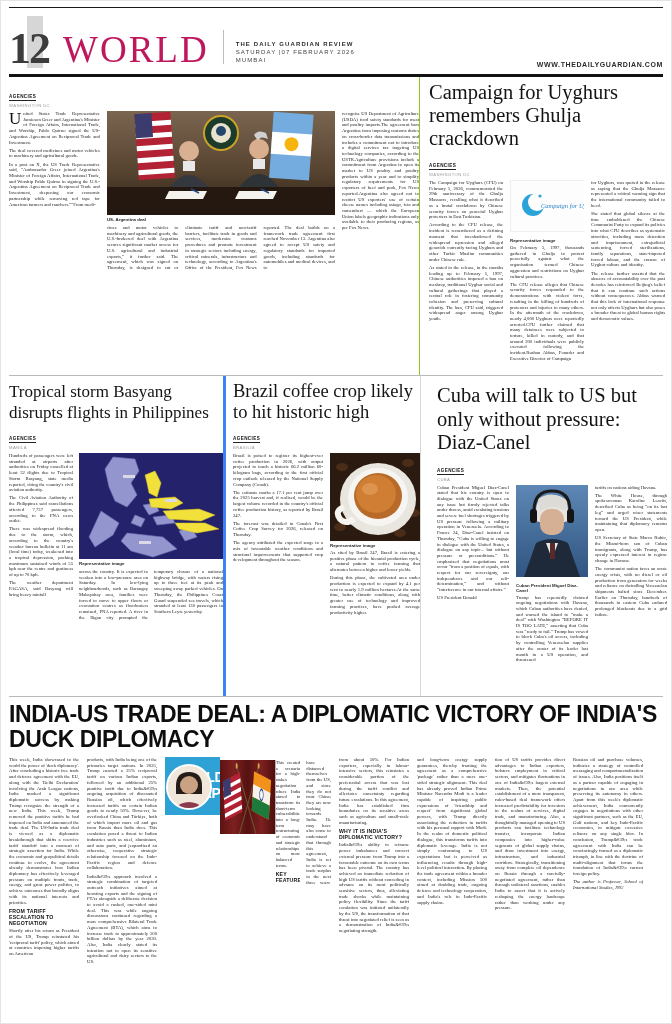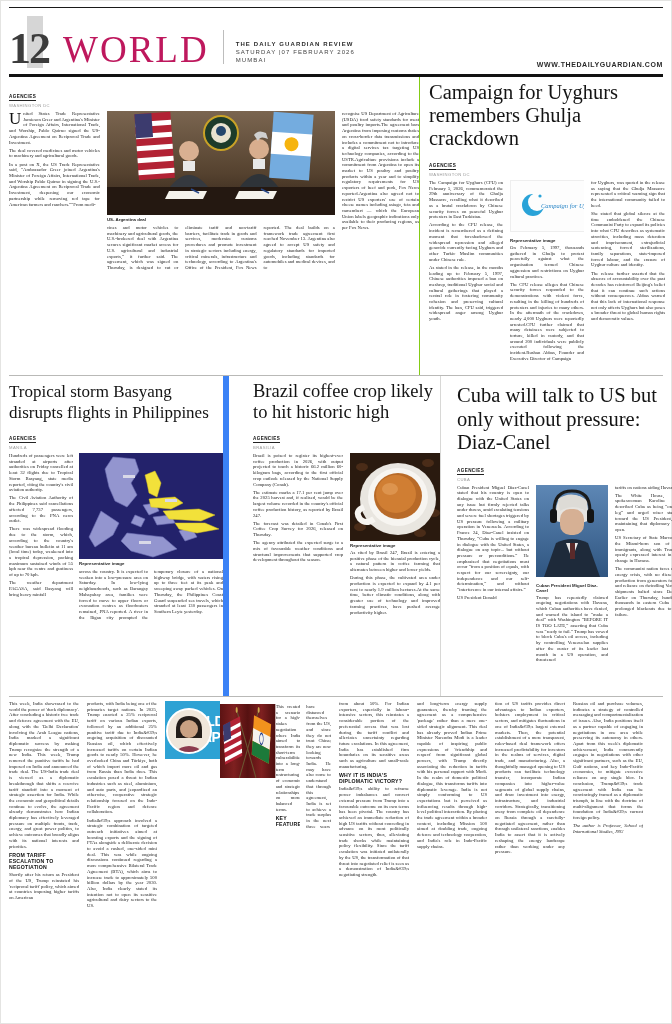--- a/index.html
+++ b/index.html
@@ -53,21 +53,21 @@
   
   .mid-band{display:flex;margin:0 8px;height:320px;border-top:1px solid #b9b9b7;}
   .storm-art{width:216px;padding-top:5px;}
   .storm-art .headline-serif{font-size:17px;line-height:21px;}
   .storm-body{display:flex;gap:6px;height:248px;}
   .storm-c1{width:64px;}
   .storm-right{width:144px;display:flex;flex-direction:column;}
   .storm-map{width:144px;height:106px;}
   .below-map{column-count:2;column-gap:6px;overflow:hidden;margin-top:3px;height:122px;}
 
-  .coffee-art{width:194px;border-left:6px solid #3b82f6;padding-left:24px;padding-top:5px;}
+  .coffee-art{width:194px;border-left:3px solid #3b82f6;padding-left:7px;padding-top:5px;}
   .coffee-art .headline-serif{font-size:18.5px;line-height:21px;}
   .coffee-body{display:flex;gap:7px;height:246px;}
   .coffee-c1{width:90px;}
   .coffee-c2{width:90px;display:flex;flex-direction:column;}
   .coffee-photo{width:90px;height:88px;}
 
   .cuba-art{flex:1;border-left:1px solid #d8d8d6;padding-left:16px;padding-top:8px;}
   .cuba-art .headline-serif{font-size:20.5px;line-height:23.5px;}
   .cuba-body{display:flex;gap:7px;height:238px;}
   .cuba-col{width:72px;}
@@ -343,20 +343,21 @@
             <p>tariffs on nations aiding Havana.</p>
             <p>The White House, through spokeswoman Karoline Leavitt, described Cuba as being “on its last leg” and urged wiser statements toward the US President, while maintaining that diplomacy remains open.</p>
             <p>US Secretary of State Marco Rubio, the Miami-born son of Cuban immigrants, along with Trump, has openly expressed interest in regime change in Havana.</p>
             <p>The communist nation faces an acute energy crisis, with no diesel or oil production from generators for weeks and reliance on dwindling Venezuelan shipments halted since December. Earlier on Thursday, hundreds of thousands in eastern Cuba endured prolonged blackouts due to a grid failure.</p>
           </div>
       </div>
     </div>
   </div>
 
   <div class="bottom-band">
+    <h1 class="headline-banner">INDIA-US TRADE DEAL: A DIPLOMATIC VICTORY OF INDIA'S DUCK DIPLOMACY</h1>
     <div class="bottom-cols">
       <div class="col b-col btext">
           <p>This week, India showcased to the world the power of 'duck diplomacy'. After concluding a historic free trade and defence agreement with the EU, along with the 'Delhi Declaration' involving the Arab League nations, India marked a significant diplomatic success by making Trump recognize the strength of a new India. This week, Trump removed the punitive tariffs he had imposed on India and announced the trade deal. The US-India trade deal is viewed as a diplomatic breakthrough that shifts a coercive tariff standoff into a moment of strategic assertion for India. While the economic and geopolitical details continue to evolve, the agreement already demonstrates how Indian diplomacy has effectively leveraged pressure on multiple fronts, trade, energy, and great power politics, to achieve outcomes that broadly aligns with its national interests and priorities.</p>
           <h4>FROM TARIFF ESCALATION TO NEGOTIATION</h4>
           <p>Shortly after his return as President of the US, Trump reinstated his 'reciprocal tariff' policy, which aimed at countries imposing higher tariffs on American</p>
         </div>
       <div class="col b-col btext">
           <p>products, with India being one of the primaries target nations. In 2025, Trump enacted a 25% reciprocal tariff on various Indian exports, followed by an additional 25% punitive tariff due to India&amp;#39;s ongoing acquisition of discounted Russian oil, which effectively increased tariffs on certain Indian goods to nearly 50%. However, he overlooked China and Türkiye, both of which import more oil and gas from Russia than India does. This escalation posed a threat to Indian industries such as steel, aluminium, and auto parts, and jeopardized an otherwise, cooperative strategic relationship focused on the Indo-Pacific region and defence collaboration.</p>
           <p>India&amp;#39;s approach involved a strategic combination of targeted outreach initiatives aimed at boosting exports and the signing of FTAs alongside a deliberate decision to avoid a rushed, one-sided mini deal. This was while ongoing discussions continued regarding a more comprehensive Bilateral Trade Agreement (BTA), which aims to increase trade to approximately 500 billion dollars by the year 2030. Also, India clearly stated its intention not to open its sensitive agricultural and dairy sectors to the US.</p>
         </div>

